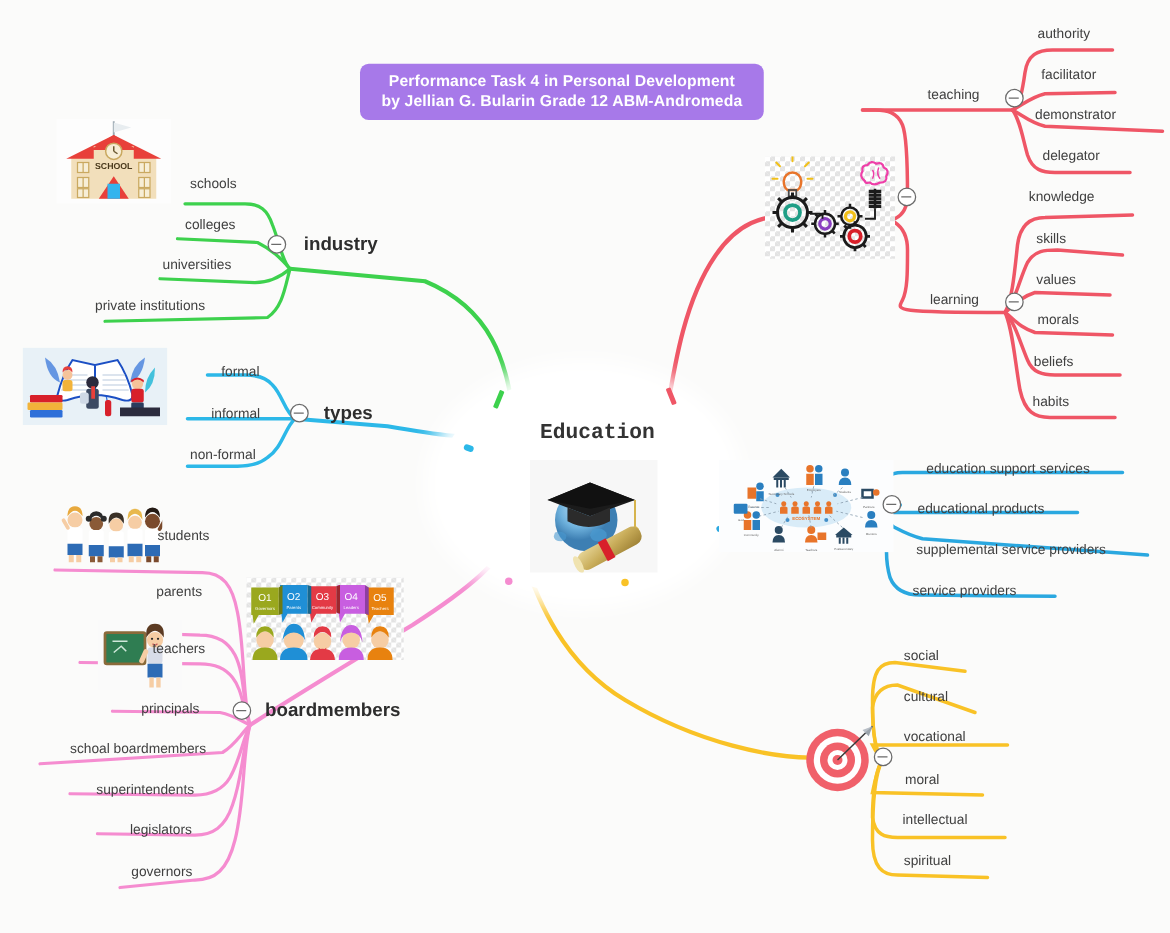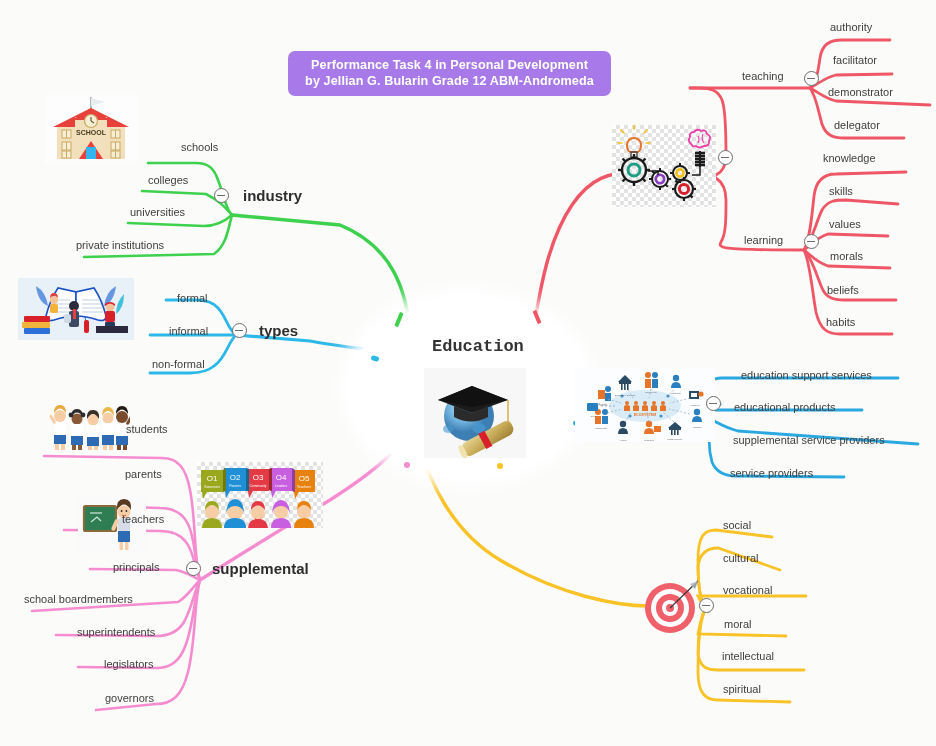--- a/index.html
+++ b/index.html
@@ -647,36 +647,36 @@
   <div class="toggle" style="left:214px;top:188px;"></div>
   <div class="toggle" style="left:232px;top:323px;"></div>
   <div class="toggle" style="left:186px;top:561px;"></div>
   <div class="toggle" style="left:718px;top:150px;"></div>
   <div class="toggle" style="left:804px;top:71px;"></div>
   <div class="toggle" style="left:804px;top:234px;"></div>
   <div class="toggle" style="left:706px;top:396px;"></div>
   <div class="toggle" style="left:699px;top:598px;"></div>
 
   <div class="node branch" style="left:243px;top:188px;">industry</div>
-  <div class="node leaf" style="left:152px;top:142px;margin-left:29px;">schools</div>
+  <div class="node leaf" style="left:152px;top:142px;">schools</div>
   <div class="node leaf" style="left:148px;top:175px;">colleges</div>
   <div class="node leaf" style="left:130px;top:207px;">universities</div>
   <div class="node leaf" style="left:76px;top:240px;">private institutions</div>
 
   <div class="node branch" style="left:259px;top:323px;">types</div>
   <div class="node leaf" style="left:177px;top:293px;">formal</div>
   <div class="node leaf" style="left:169px;top:326px;text-align:center;">informal</div>
   <div class="node leaf" style="left:152px;top:359px;">non-formal</div>
 
-  <div class="node branch" style="left:212px;top:561px;">supplemental</div>
+  <div class="node branch" style="left:212px;top:561px;">boardmembers</div>
   <div class="node leaf" style="left:126px;top:424px;">students</div>
   <div class="node leaf" style="left:125px;top:469px;">parents</div>
   <div class="node leaf" style="left:122px;top:514px;">teachers</div>
   <div class="node leaf" style="left:113px;top:562px;">principals</div>
-  <div class="node leaf" style="left:24px;top:594px;">schoal boardmembers</div>
+  <div class="node leaf" style="left:56px;top:594px;">schoal boardmembers</div>
   <div class="node leaf" style="left:77px;top:627px;">superintendents</div>
   <div class="node leaf" style="left:104px;top:659px;">legislators</div>
   <div class="node leaf" style="left:105px;top:693px;">governors</div>
 
   <div class="node leaf" style="left:742px;top:71px;">teaching</div>
   <div class="node leaf" style="left:830px;top:22px;">authority</div>
   <div class="node leaf" style="left:833px;top:55px;">facilitator</div>
   <div class="node leaf" style="left:828px;top:87px;">demonstrator</div>
   <div class="node leaf" style="left:834px;top:120px;">delegator</div>
 

